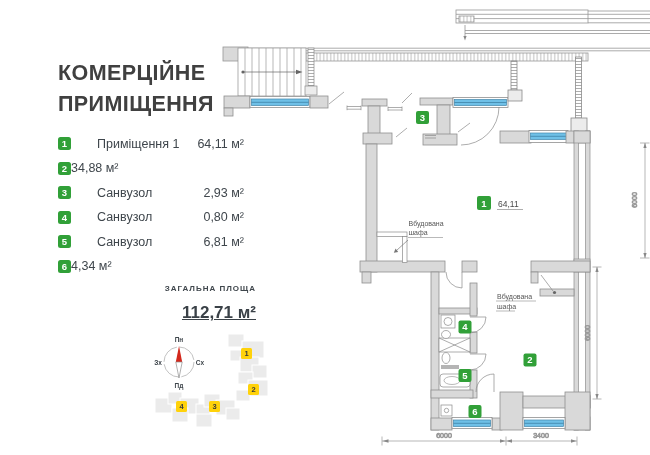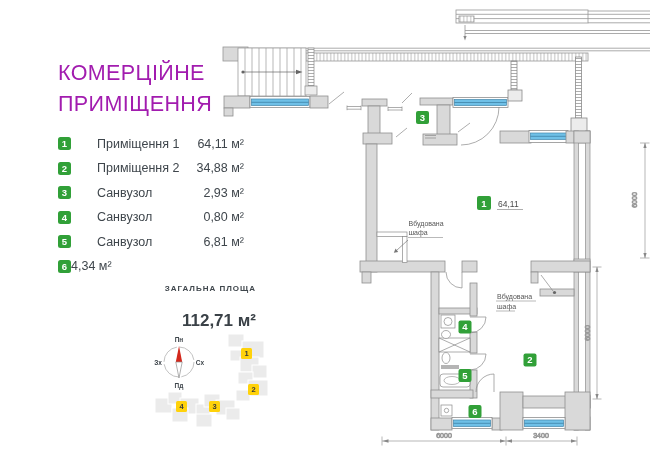--- a/index.html
+++ b/index.html
@@ -1,28 +1,28 @@
 <!DOCTYPE html>
 <html><head>
 <meta charset="utf-8">
 <style>
   html,body{margin:0;padding:0;background:#fff;}
   #stage{position:relative;width:650px;height:455px;background:#ffffff;overflow:hidden;
          font-family:"Liberation Sans",sans-serif;}
-  .title{position:absolute;left:58px;top:58px;font-size:21.5px;font-weight:400;
-         color:#a21caf;letter-spacing:.4px;line-height:31px;}
+  .title{position:absolute;left:58px;top:58px;font-size:21.5px;font-weight:700;
+         color:#404040;letter-spacing:.4px;line-height:31px;}
   .legend{position:absolute;left:58px;top:137px;width:186px;}
   .lrow{display:flex;align-items:center;height:13px;margin-bottom:11.5px;}
   .lbadge{width:13px;height:13px;border-radius:2.5px;background:#31a038;color:#fff;
           font-size:9.5px;font-weight:700;text-align:center;line-height:13px;flex:0 0 13px;}
   .lname{margin-left:26px;font-size:12.5px;color:#3f464c;flex:1;}
   .larea{font-size:12.5px;color:#3f464c;white-space:nowrap;}
   .total{position:absolute;left:70px;top:284px;width:186px;text-align:right;}
   .total-label{font-size:8px;font-weight:700;letter-spacing:1px;color:#3f464c;}
-  .total-value{font-size:17px;font-weight:700;color:#3a4147;margin-top:18px;}
+  .total-value{font-size:17px;font-weight:700;color:#3a4147;margin-top:10px;text-decoration:underline;}
   svg text{font-family:"Liberation Sans",sans-serif;}
   .planlbl{fill:#555;font-size:7px;}
   .dimlbl{fill:#666;font-size:7px;}
   .badge-rect{fill:#31a038;}
   .badge-num{fill:#fff;font-size:9.5px;font-weight:700;text-anchor:middle;}
 </style>
 </head>
 <body>
 
 <div id="stage">
@@ -33,21 +33,20 @@
   </div>
 
   <div class="legend">
     <div class="lrow">
       <span class="lbadge">1</span>
       <span class="lname">Приміщення 1</span>
       <span class="larea">64,11 м²</span>
     </div>
     <div class="lrow">
       <span class="lbadge">2</span>
-      <span class="lname">Приміщення 2</span>
       <span class="larea">34,88 м²</span>
     </div>
     <div class="lrow">
       <span class="lbadge">3</span>
       <span class="lname">Санвузол</span>
       <span class="larea">2,93 м²</span>
     </div>
     <div class="lrow">
       <span class="lbadge">4</span>
       <span class="lname">Санвузол</span>

